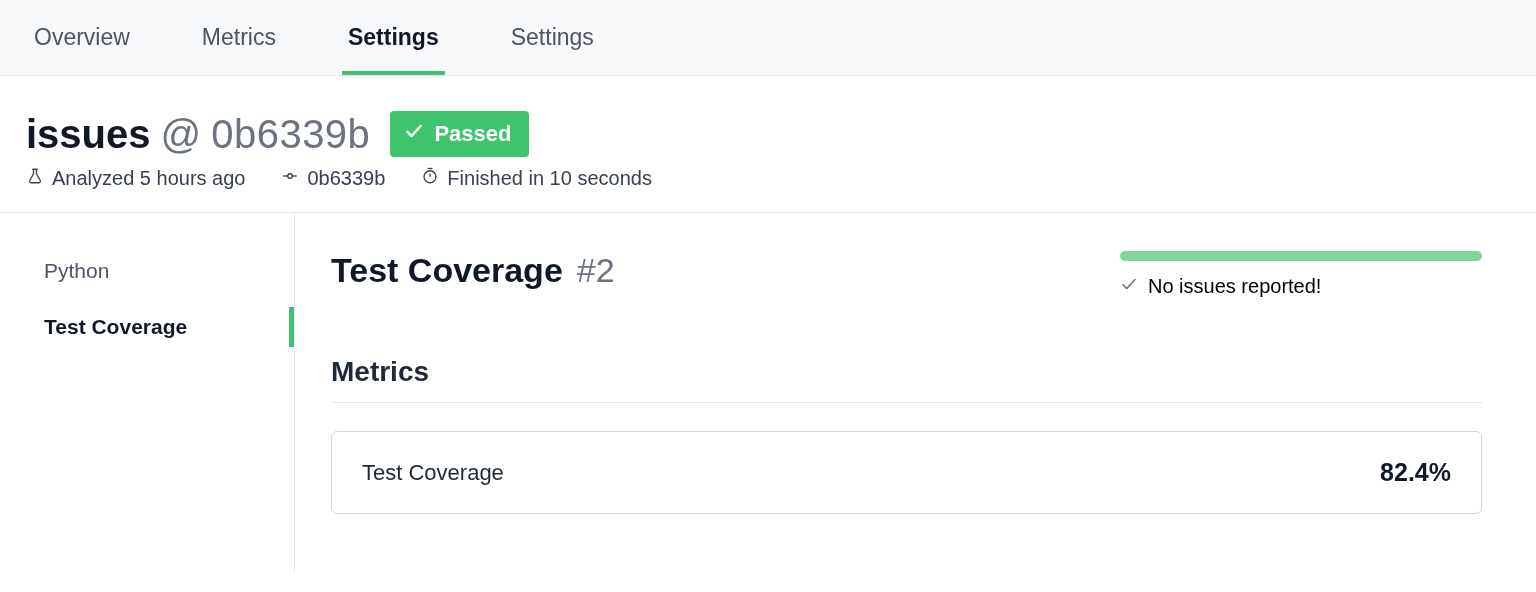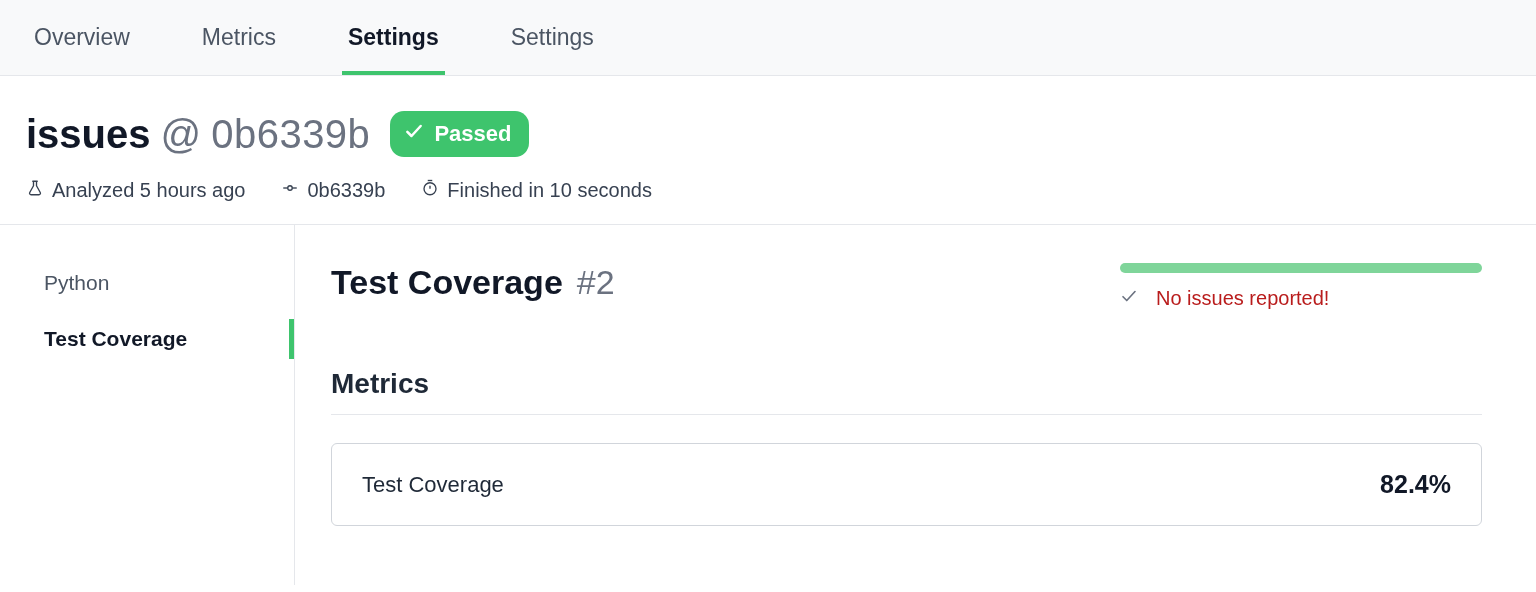--- a/index.html
+++ b/index.html
@@ -62,35 +62,35 @@
   .title .branch {
     font-weight: 800;
     color: #111827;
   }
   .title .at { color: #6b7280; }
   .title .sha { color: #6b7280; letter-spacing: 0.5px; }
 
   .badge-passed {
     background: #3ec46d;
     color: #ffffff;
-    border-radius: 14px;
+    border-radius: 4px;
     padding: 10px 18px 10px 14px;
     font-size: 22px;
     font-weight: 700;
     display: flex;
     align-items: center;
     gap: 10px;
   }
   .badge-passed svg { width: 20px; height: 20px; }
 
   .meta-row {
     display: flex;
     align-items: center;
     gap: 36px;
-    margin-top: 22px;
+    margin-top: 10px;
     font-size: 20px;
     color: #374151;
   }
   .meta-item { display: flex; align-items: center; gap: 8px; }
   .meta-item svg { width: 18px; height: 18px; stroke:#374151; fill:none; }
 
   
   .body {
     display: flex;
   }
@@ -140,22 +140,22 @@
 
   .status-block { text-align:left; width:362px; }
   .progress-bar {
     width: 100%;
     height: 10px;
     background: #7fd59a;
     border-radius: 5px;
     margin-bottom: 14px;
   }
   .status-line {
-    display:flex; align-items:center; gap:18px;
-    font-size:20px; color:#b91c1c;
+    display:flex; align-items:center; gap:10px;
+    font-size:20px; color:#000000;
   }
   .status-line svg { width:18px; height:18px; stroke:#6b7280; fill:none; }
 
   .section-h {
     font-size: 28px;
     font-weight: 600;
     color: #1f2937;
     margin-top: 58px;
     padding-bottom: 14px;
     border-bottom: 1px solid #e5e7eb;

